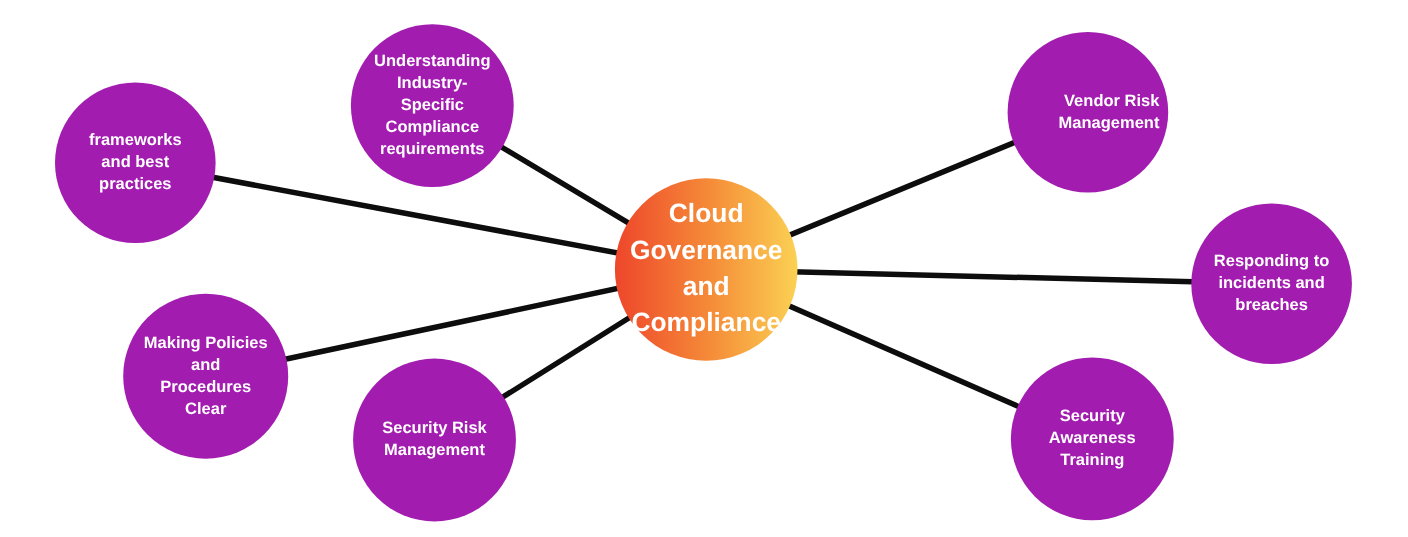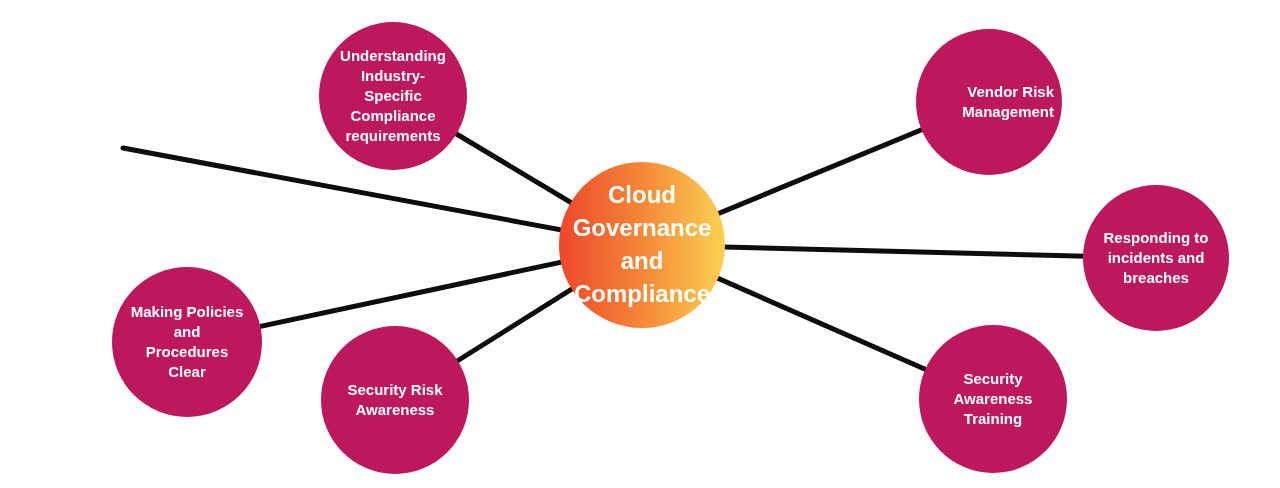--- a/index.html
+++ b/index.html
@@ -33,21 +33,21 @@
     display: flex;
     align-items: center;
     justify-content: center;
     text-align: center;
     color: #ffffff;
     font-weight: 700;
     box-sizing: border-box;
     padding: 8px;
   }
   .branch-node {
-    background: #be185d;
+    background: #a21caf;
     font-size: 15px;
     line-height: 1.34;
   }
   .center-node {
     background: linear-gradient(90deg, #ee462b 0%, #f58b38 52%, #fbd153 100%);
     font-size: 24px;
     line-height: 1.37;
   }
   .node-label {
     white-space: pre-line;
@@ -62,20 +62,25 @@
   <svg class="connectors" viewBox="0 0 1280 488" xmlns="http://www.w3.org/2000/svg">
     <line x1="642" y1="245" x2="123" y2="148"></line>
     <line x1="642" y1="245" x2="393" y2="96"></line>
     <line x1="642" y1="245" x2="989" y2="102"></line>
     <line x1="642" y1="245" x2="1156" y2="258"></line>
     <line x1="642" y1="245" x2="993" y2="399"></line>
     <line x1="642" y1="245" x2="395" y2="400"></line>
     <line x1="642" y1="245" x2="187" y2="342"></line>
   </svg>
 
+  <div class="node branch-node" style="left:50px; top:75px; width:146px; height:146px;">
+    <span class="node-label">frameworks
+and best
+practices</span>
+  </div>
 
   <div class="node branch-node" style="left:319px; top:22px; width:148px; height:148px;">
     <span class="node-label">Understanding
 Industry-
 Specific
 Compliance
 requirements</span>
   </div>
 
   <div class="node branch-node" style="left:916px; top:29px; width:146px; height:146px;text-align:right;">
@@ -90,21 +95,21 @@
   </div>
 
   <div class="node branch-node" style="left:1083px; top:185px; width:146px; height:146px;">
     <span class="node-label">Responding to
 incidents and
 breaches</span>
   </div>
 
   <div class="node branch-node" style="left:321px; top:326px; width:148px; height:148px;">
     <span class="node-label">Security Risk
-Awareness</span>
+Management</span>
   </div>
 
   <div class="node branch-node" style="left:112px; top:267px; width:150px; height:150px;">
     <span class="node-label">Making Policies
 and
 Procedures
 Clear</span>
   </div>
 
   <div class="node center-node" style="left:559px; top:162px; width:166px; height:166px;">

